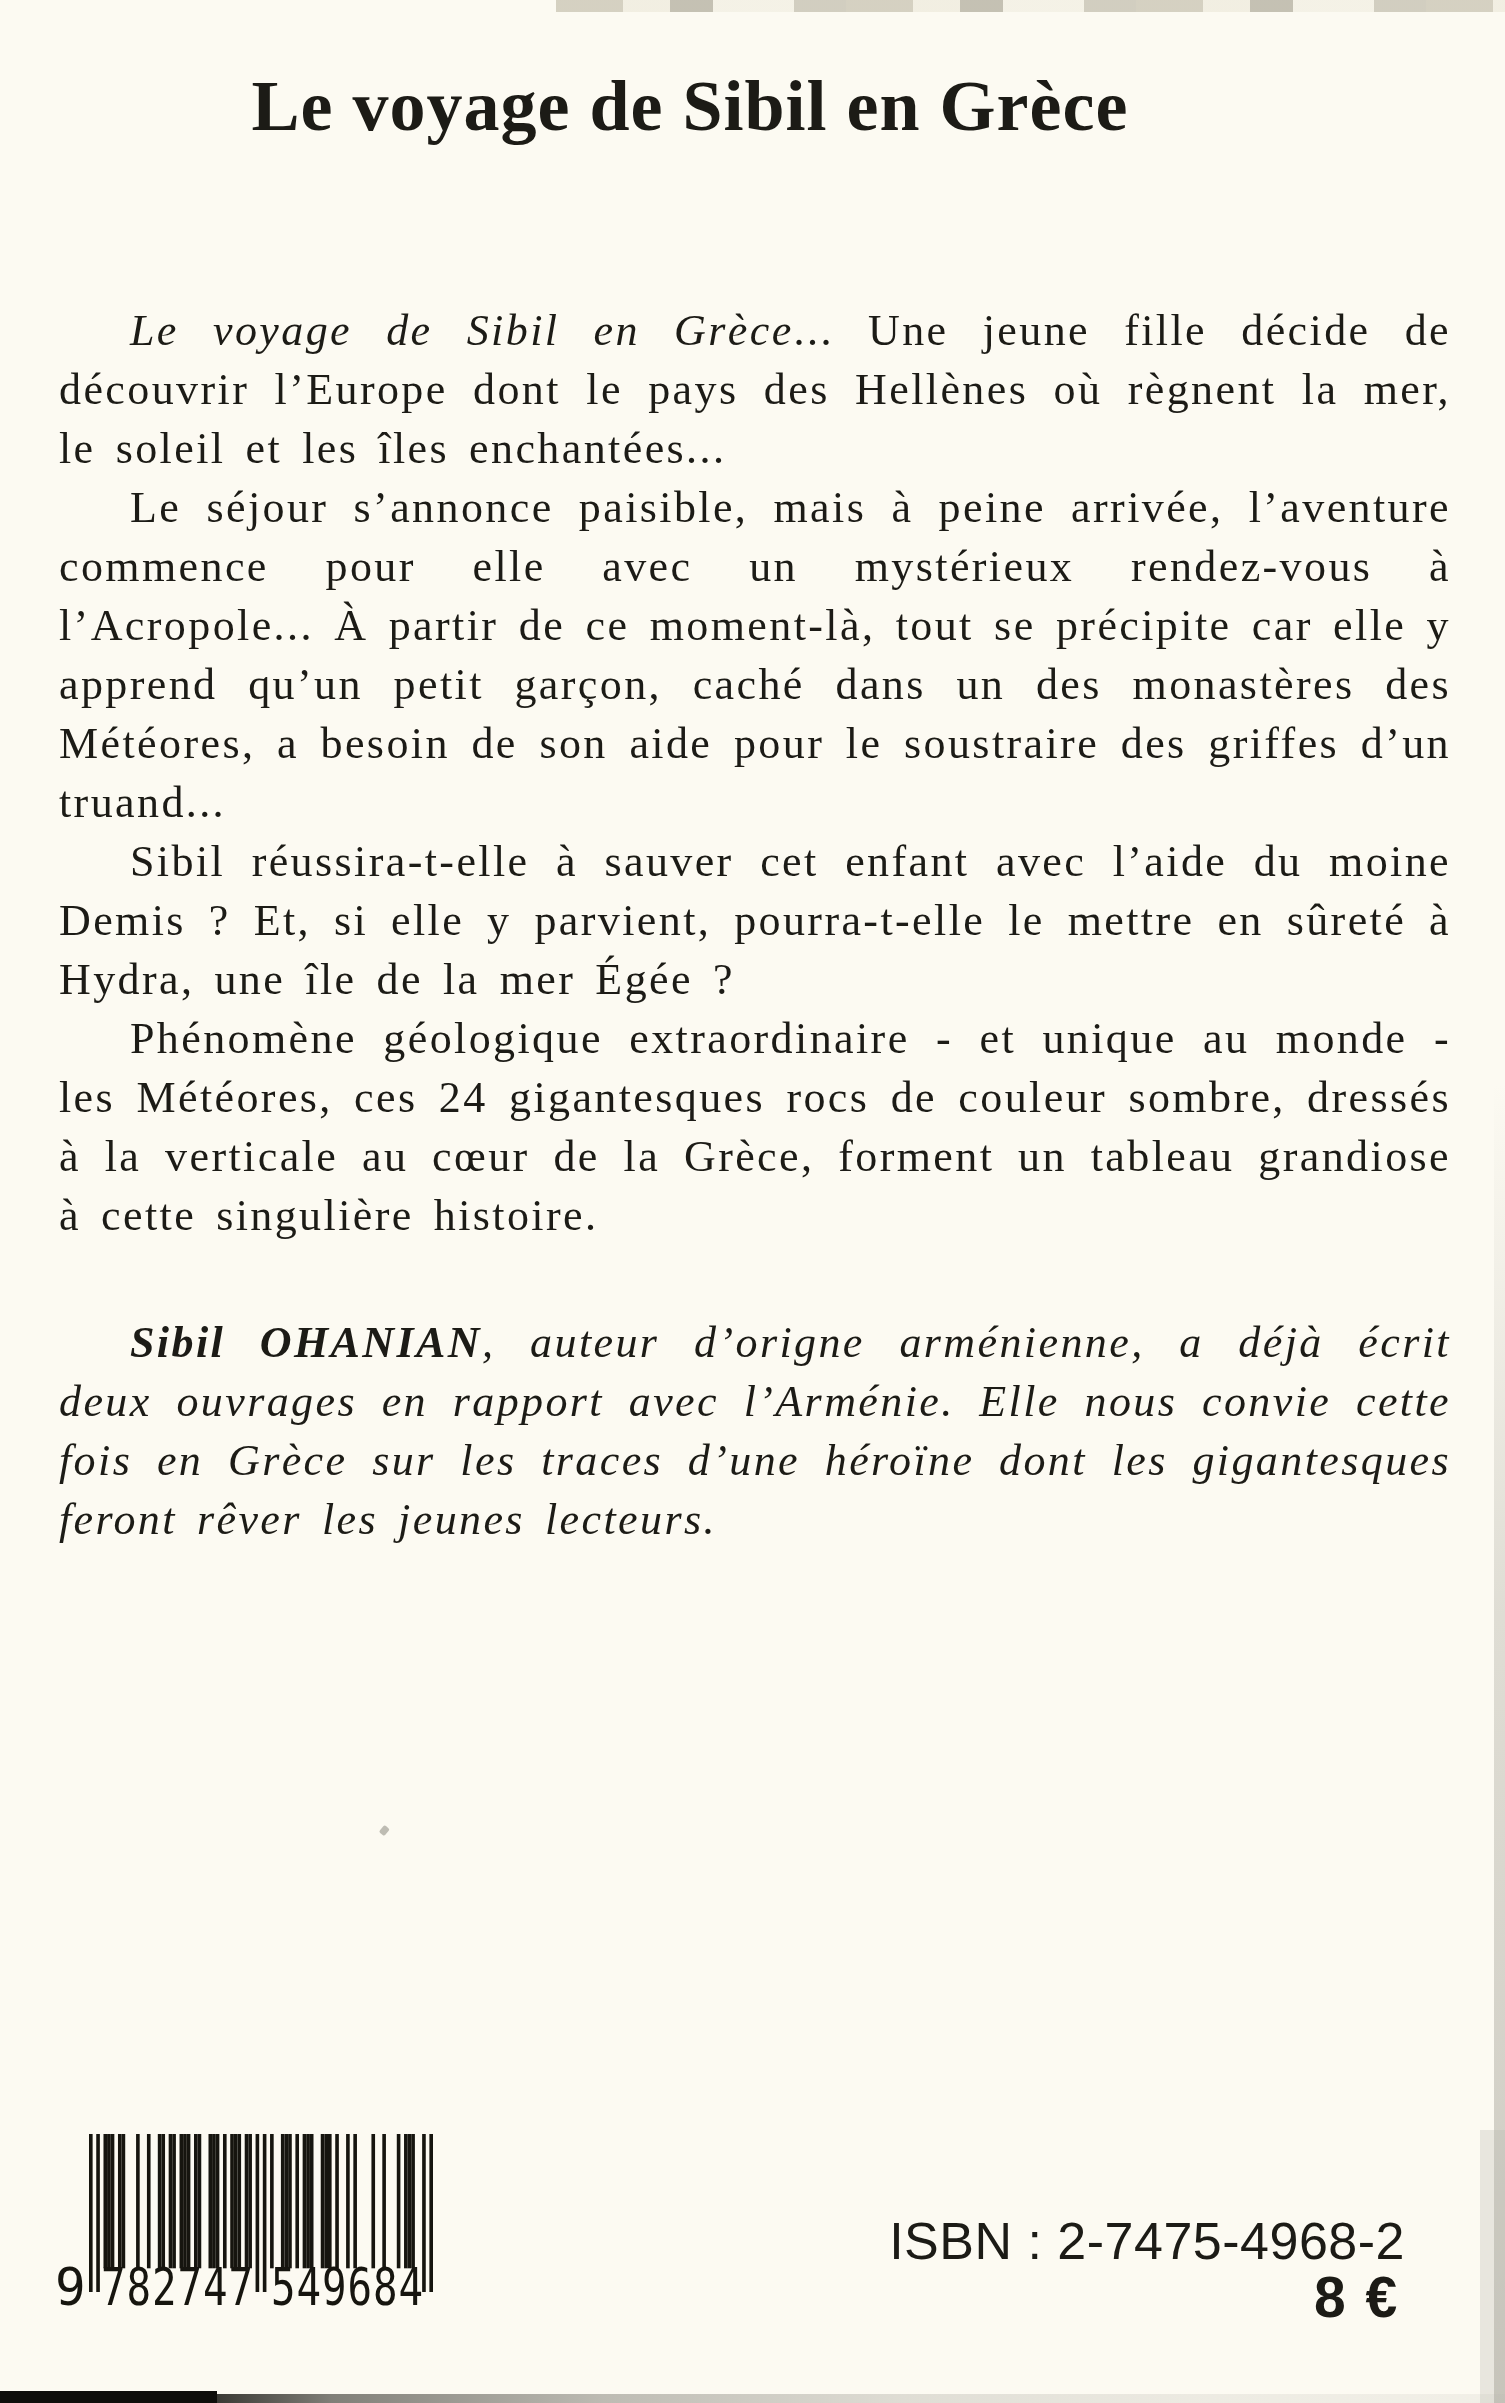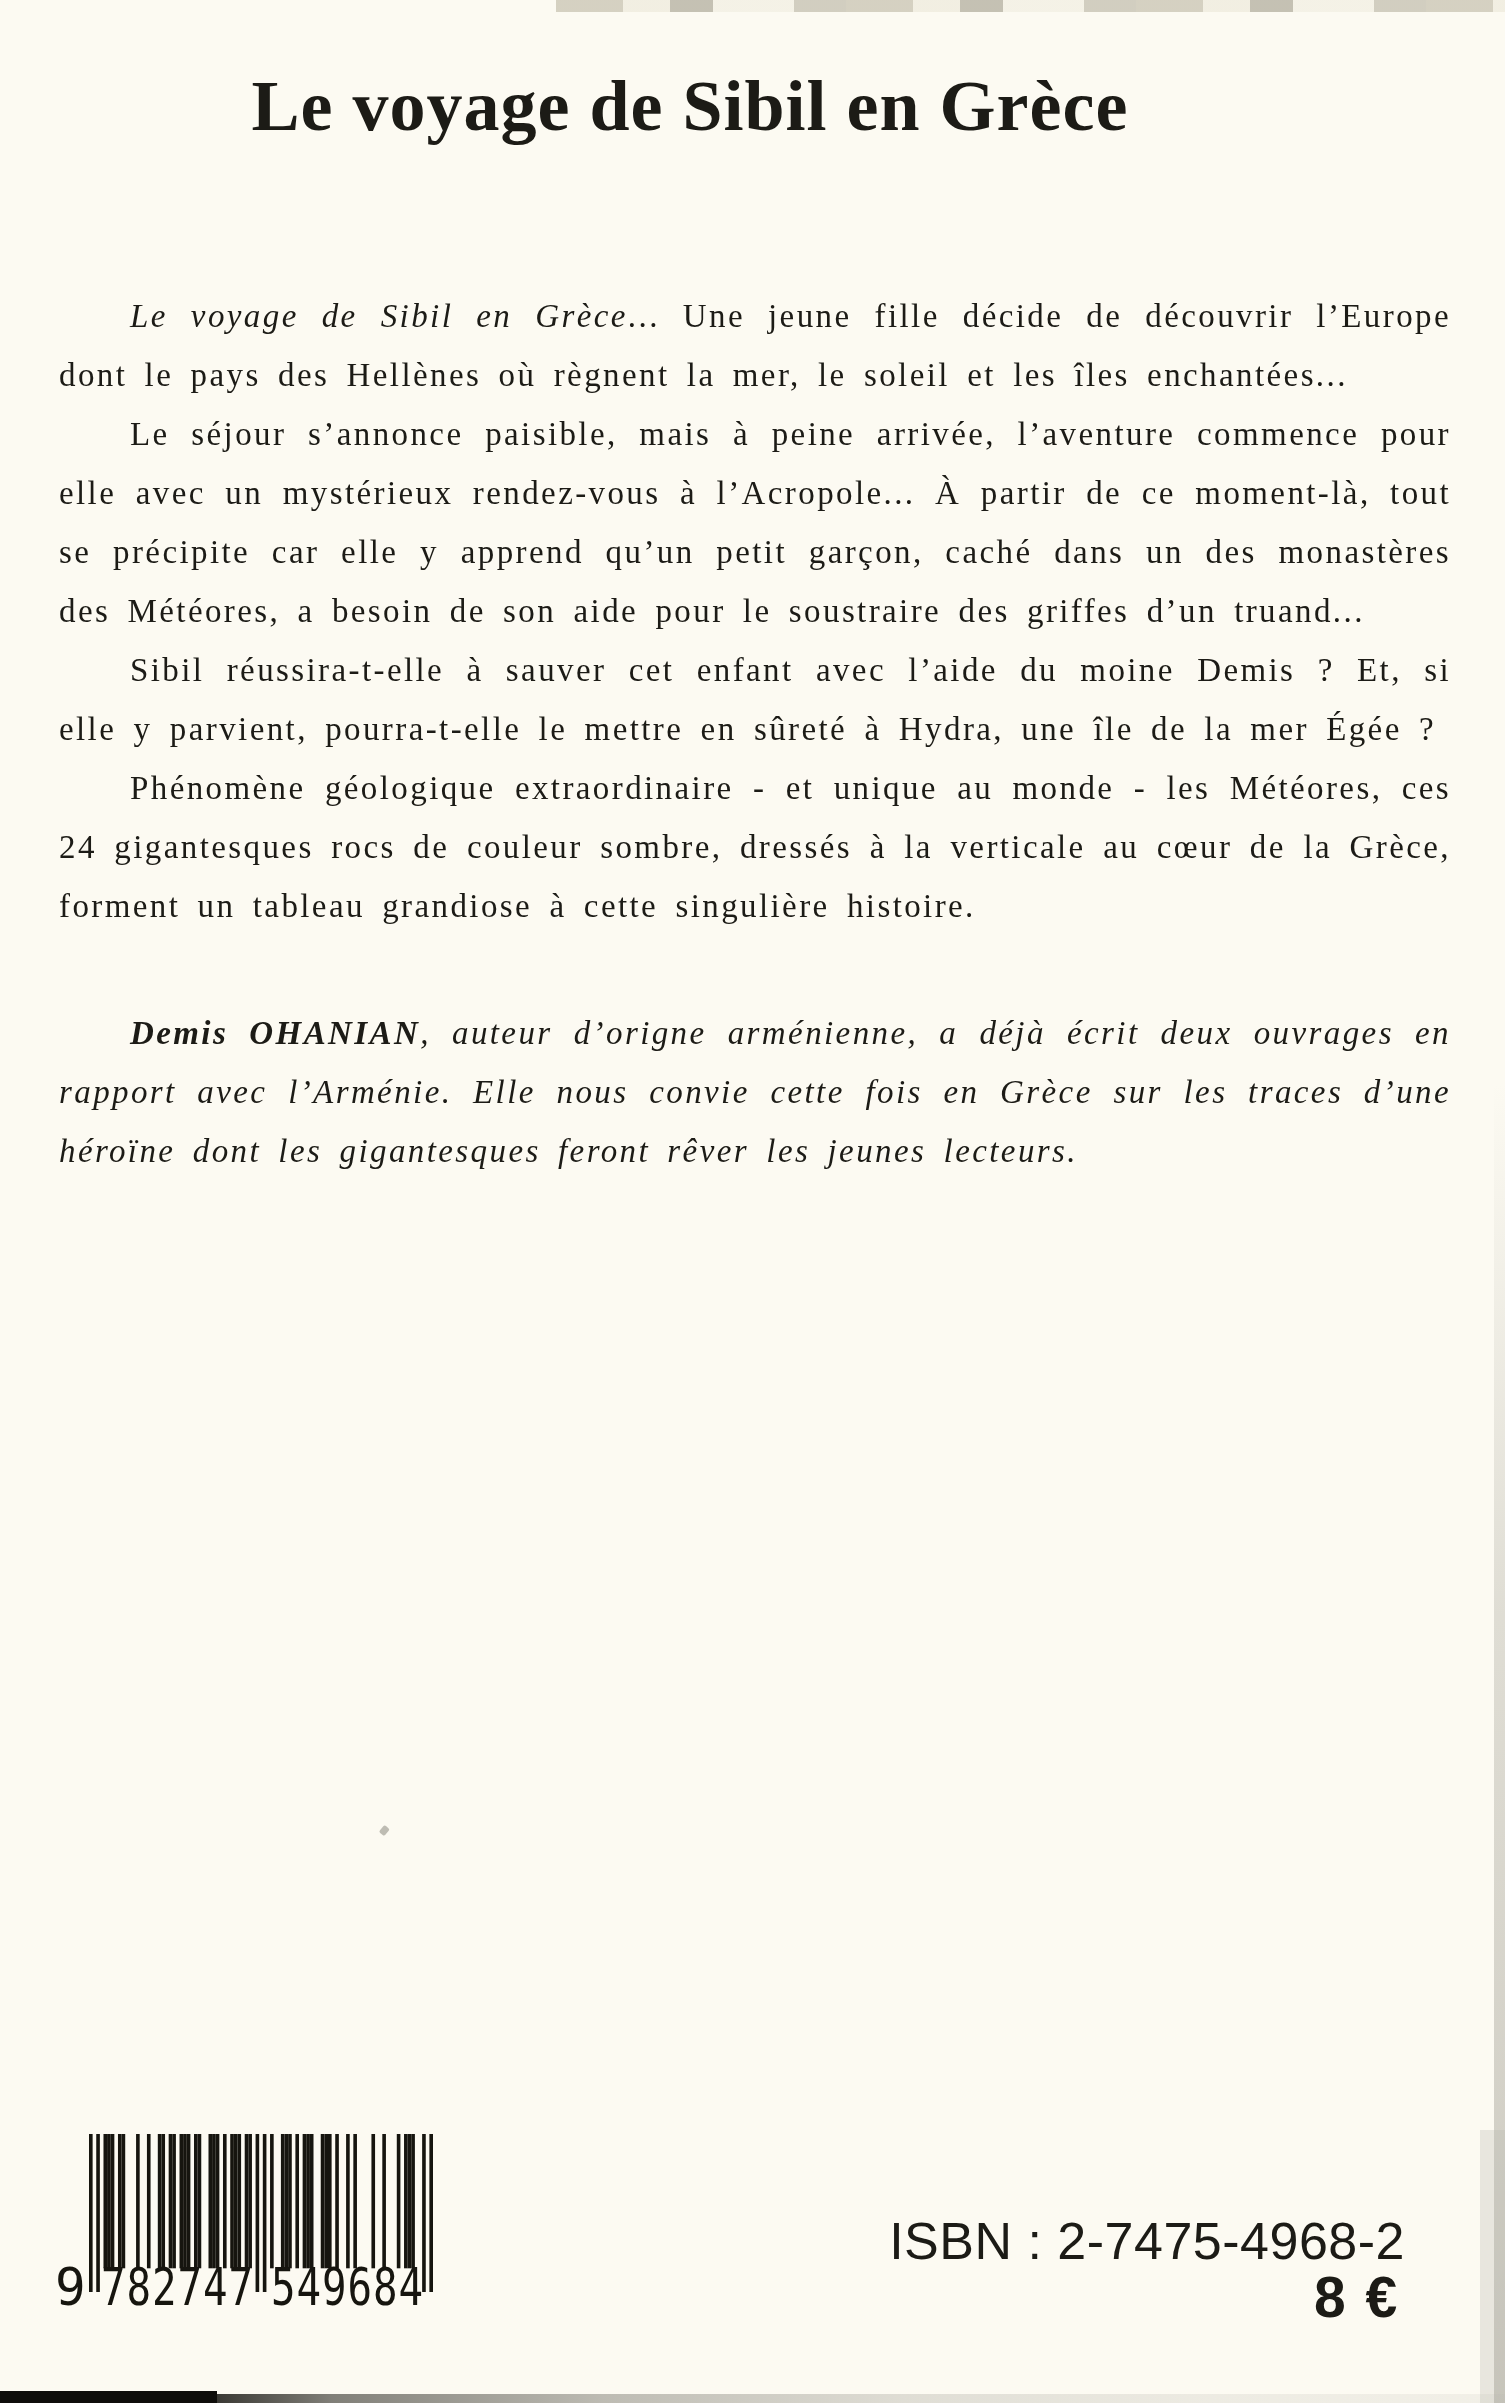--- a/index.html
+++ b/index.html
@@ -62,22 +62,22 @@
   .title{
     position:absolute;top:61px;left:0;width:100%;
     padding-right:126px;box-sizing:border-box;
     margin:0;text-align:center;
     font-size:72px;font-weight:bold;letter-spacing:1px;
     line-height:1.25;white-space:nowrap;
   }
 
   
   .body-text{
-    position:absolute;top:287px;left:59px;right:55px;
-    font-size:33px;line-height:59px;
+    position:absolute;top:301px;left:59px;right:55px;
+    font-size:44px;line-height:59px;
     letter-spacing:2.4px;word-spacing:6.7px;
     text-align:justify;
   }
   .para{margin:0;text-indent:71px;}
   .author-note{margin-top:68px;}
   .ital{font-style:italic;}
   .bold-ital{font-style:italic;font-weight:bold;}
 
   
   .credit{
@@ -130,21 +130,21 @@
   <div class="edge-right-wide"></div>
   <div class="speck"></div>
 
   <h1 class="title">Le voyage de Sibil en Grèce</h1>
 
   <div class="body-text">
     <p class="para"><span class="ital">Le voyage de Sibil en Grèce</span><span>... Une jeune fille décide de découvrir l’Europe dont le pays des Hellènes où règnent la mer, le soleil et les îles enchantées...</span></p>
     <p class="para">Le séjour s’annonce paisible, mais à peine arrivée, l’aventure commence pour elle avec un mystérieux rendez-vous à l’Acropole... À partir de ce moment-là, tout se précipite car elle y apprend qu’un petit garçon, caché dans un des monastères des Météores, a besoin de son aide pour le soustraire des griffes d’un truand...</p>
     <p class="para">Sibil réussira-t-elle à sauver cet enfant avec l’aide du moine Demis ? Et, si elle y parvient, pourra-t-elle le mettre en sûreté à Hydra, une île de la mer Égée ?</p>
     <p class="para">Phénomène géologique extraordinaire - et unique au monde - les Météores, ces 24 gigantesques rocs de couleur sombre, dressés à la verticale au cœur de la Grèce, forment un tableau grandiose à cette singulière histoire.</p>
-    <p class="para author-note"><span class="bold-ital">Demis OHANIAN</span><span class="ital">, auteur d’origne arménienne, a déjà écrit deux ouvrages en rapport avec l’Arménie. Elle nous convie cette fois en Grèce sur les traces d’une héroïne dont les gigantesques feront rêver les jeunes lecteurs.</span></p>
+    <p class="para author-note"><span class="bold-ital">Sibil OHANIAN</span><span class="ital">, auteur d’origne arménienne, a déjà écrit deux ouvrages en rapport avec l’Arménie. Elle nous convie cette fois en Grèce sur les traces d’une héroïne dont les gigantesques feront rêver les jeunes lecteurs.</span></p>
   </div>
 
 
   <div class="barcode">
     <svg viewBox="0 0 95 100" preserveAspectRatio="none" aria-hidden="true">
         <rect x="0" y="0" width="1" height="100"></rect>
         <rect x="2" y="0" width="1" height="100"></rect>
         <rect x="4" y="0" width="1" height="85"></rect>
         <rect x="5" y="0" width="1" height="85"></rect>
         <rect x="6" y="0" width="1" height="85"></rect>

